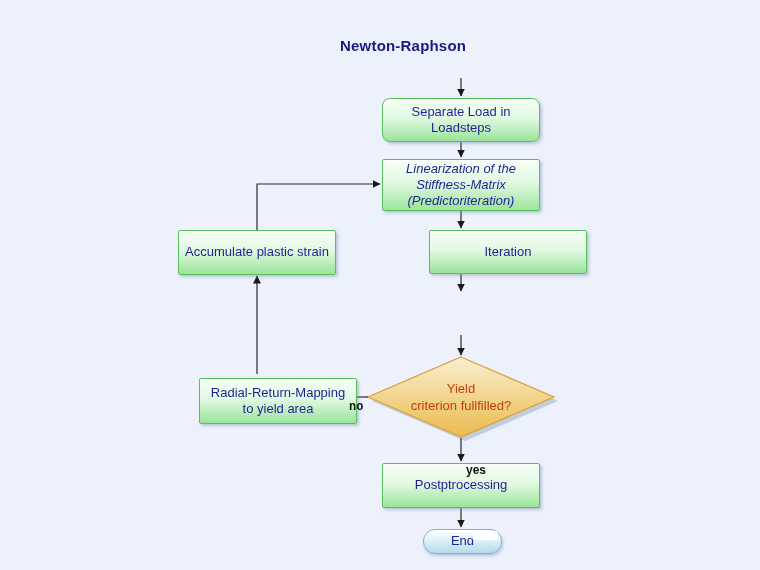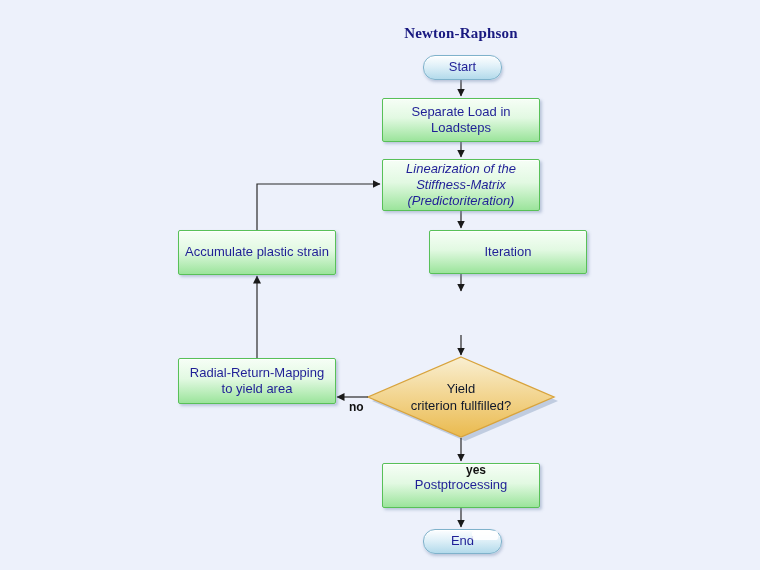--- a/index.html
+++ b/index.html
@@ -2,24 +2,23 @@
 <html><head>
 <meta charset="utf-8">
 <style>
   html,body{margin:0;padding:0;}
   body{font-family:"Liberation Sans","DejaVu Sans",sans-serif;}
   #stage{
     position:relative;width:760px;height:570px;
     background:#edf1fb;overflow:hidden;
   }
   .title{
-    position:absolute;left:340px;top:25px;width:242px;
-    text-align:center;font-size:15px;font-weight:bold;color:#191980;
+    position:absolute;left:340px;top:37px;width:242px;
+    text-align:left;font-size:15px;font-weight:bold;color:#191980;
     letter-spacing:.2px;
-    font-family:Liberation Serif, serif;
   }
   .node{
     position:absolute;display:flex;align-items:center;justify-content:center;
     text-align:center;color:#1f1f96;font-size:13px;line-height:1.25;
     white-space:pre-line;
   }
   .process{
     width:156px;left:382px;
     background:linear-gradient(to bottom,#f6fef6 0%,#e2f9e2 45%,#9be49b 100%);
     border:1px solid #58c058;border-radius:2px;
@@ -28,21 +27,21 @@
   .process.left{left:178px;}
   .terminator{
     width:77px;height:23px;left:423px;
     background:linear-gradient(to bottom,#fdfeff 0%,#dff0f8 45%,#b3daeb 100%);
     border:1px solid #7fb2cb;border-radius:12px;
     box-shadow:1px 2px 3px rgba(125,145,180,.45), inset 0 1px 0 rgba(255,255,255,.9);
   }
   .diamond-label{
     position:absolute;left:368px;top:356px;width:186px;height:84px;
     display:flex;align-items:center;justify-content:center;text-align:center;
-    color:#0f172a;font-size:13px;line-height:1.3;white-space:pre-line;
+    color:#c2410c;font-size:13px;line-height:1.3;white-space:pre-line;
   }
   .edge-label{
     position:absolute;font-size:12px;font-weight:bold;color:#111;
   }
   #connectors{position:absolute;left:0;top:0;pointer-events:none;}
   .glare{
     position:absolute;left:472px;top:531px;width:26px;height:9px;
     background:rgba(255,255,255,.88);border-radius:2px;
   }
 </style>
@@ -76,42 +75,41 @@
     <line x1="461" y1="272" x2="461" y2="291" stroke="#2a2a2a" stroke-width="1.2" marker-end="url(#arrow)"></line>
     <line x1="461" y1="335" x2="461" y2="355" stroke="#2a2a2a" stroke-width="1.2" marker-end="url(#arrow)"></line>
     <line x1="461" y1="438" x2="461" y2="461" stroke="#2a2a2a" stroke-width="1.2" marker-end="url(#arrow)"></line>
     <line x1="461" y1="506" x2="461" y2="527" stroke="#2a2a2a" stroke-width="1.2" marker-end="url(#arrow)"></line>
 
     <line x1="368" y1="397" x2="337" y2="397" stroke="#2a2a2a" stroke-width="1.2" marker-end="url(#arrow)"></line>
     <line x1="257" y1="374" x2="257" y2="276" stroke="#2a2a2a" stroke-width="1.2" marker-end="url(#arrow)"></line>
     <polyline points="257,230 257,184 380,184" fill="none" stroke="#2a2a2a" stroke-width="1.2" marker-end="url(#arrow)"></polyline>
   </svg>
 
-  <div class="node terminator" style="top:55px;">Start</div>
 
-  <div class="node process" style="top:98px;height:42px;">Separate Load in
+  <div class="node process" style="top:98px;height:42px;border-radius:8px;">Separate Load in
 Loadsteps</div>
 
   <div class="node process" style="top:159px;height:50px;font-style:italic;">Linearization of the
 Stiffness-Matrix
 (Predictoriteration)</div>
 
   <div class="node process" style="top:230px;height:42px;margin-left:47px;">Iteration</div>
 
 
   <div class="diamond-label">Yield
 criterion fullfilled?</div>
 
   <div class="node process left" style="top:230px;height:43px;">Accumulate plastic strain</div>
 
-  <div class="node process left" style="top:358px;height:44px;">Radial-Return-Mapping
+  <div class="node process left" style="top:378px;height:44px;margin-left:21px;">Radial-Return-Mapping
 to yield area</div>
 
   <div class="node process" style="top:463px;height:43px;">Postptrocessing</div>
 
   <div class="node terminator" style="top:529px;">End</div>
 
   <div class="glare"></div>
 
   <div class="edge-label" style="left:466px;top:463px;">yes</div>
-  <div class="edge-label" style="left:349px;top:400px;">no</div>
+  <div class="edge-label" style="left:349px;top:400px;font-family:Liberation Mono, monospace;">no</div>
 
 </div>
 
 </body></html>

